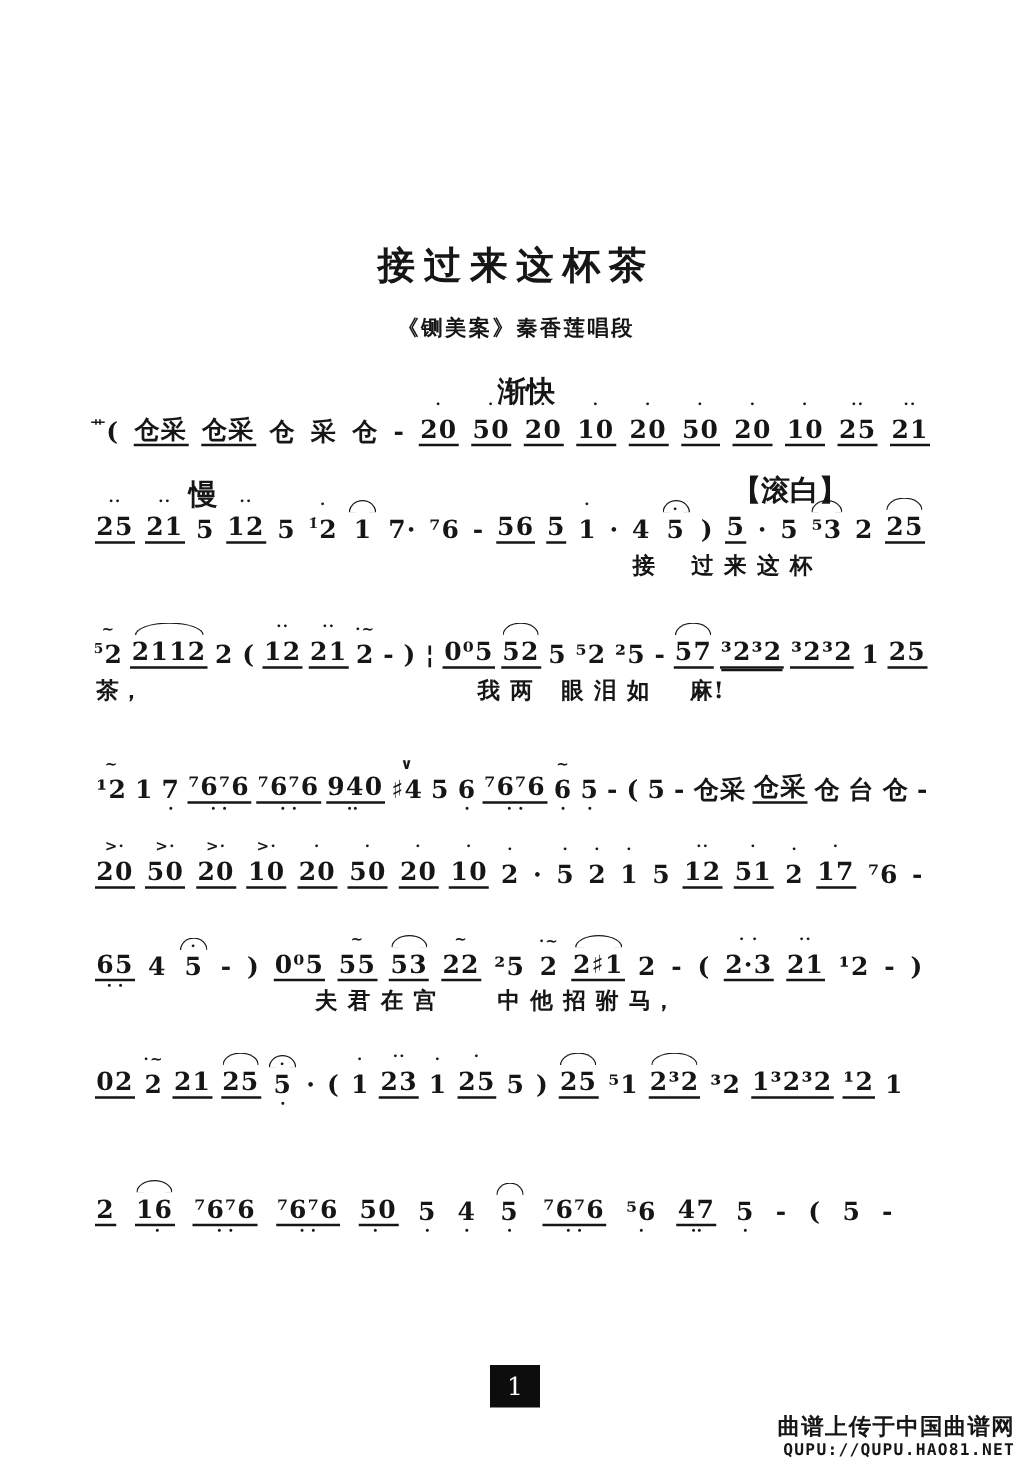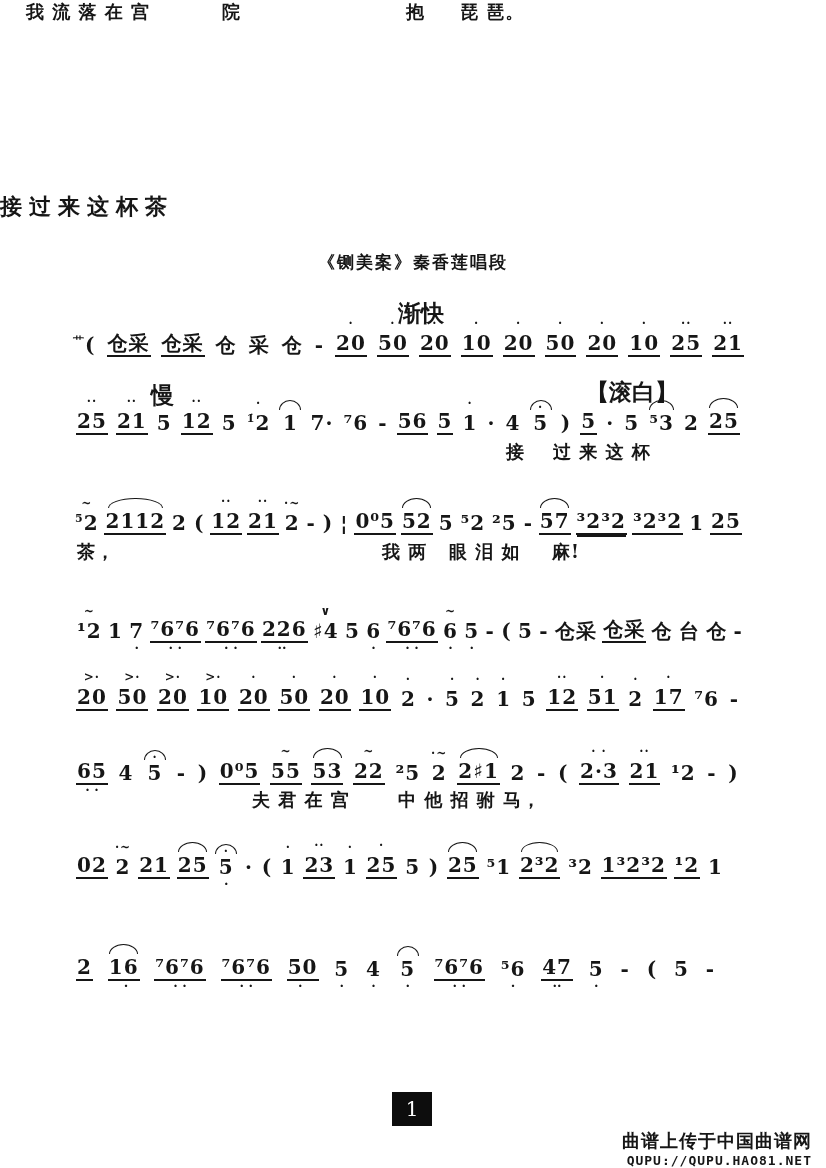--- a/index.html
+++ b/index.html
@@ -1,22 +1,22 @@
 <!DOCTYPE html>
 <html><head>
 <meta charset="utf-8">
 <style>
   html,body{margin:0;padding:0;}
   body{
     width:826px;height:1168px;position:relative;background:#fff;color:#161616;
     font-family:"DejaVu Sans",sans-serif;overflow:hidden;
   }
   .page-title{
-    position:absolute;top:192px;left:0;width:100%;
-    font-family:"DejaVu Serif",serif;font-weight:bold;font-size:22px;letter-spacing:7px;
+    position:absolute;top:192px;left:0;width:100%;text-align:center;
+    font-family:"DejaVu Serif",serif;font-weight:bold;font-size:30px;letter-spacing:7px;
   }
   .subtitle{
     position:absolute;top:251px;left:0;width:100%;text-align:center;
     font-family:"DejaVu Serif",serif;font-weight:bold;font-size:17px;letter-spacing:2px;
   }
   .lbl{position:absolute;font-family:"DejaVu Serif",serif;font-weight:bold;font-size:23px;}
   .lbl-accel{left:398px;top:298px;}
   .lbl-slow{left:151px;top:380px;}
   .lbl-gunbai{left:586px;top:377px;}
 
@@ -428,21 +428,21 @@
         <span class="main">⁷6⁷6</span>
         <span class="below">· ·</span>
       </span>
       <span class="tok u1">
         <span class="above"></span>
         <span class="main">⁷6⁷6</span>
         <span class="below">· ·</span>
       </span>
       <span class="tok u1">
         <span class="above"></span>
-        <span class="main">226</span>
+        <span class="main">940</span>
         <span class="below">·· </span>
       </span>
       <span class="tok">
         <span class="above">  ∨</span>
         <span class="main">♯4</span>
         <span class="below"></span>
       </span>
       <span class="tok">
         <span class="above"></span>
         <span class="main">5</span>
@@ -837,26 +837,20 @@
       <span class="tok u1">
         <span class="above"></span>
         <span class="main">¹2</span>
         <span class="below"></span>
       </span>
       <span class="tok">
         <span class="above"></span>
         <span class="main">1</span>
         <span class="below"></span>
       </span>
-    </div>
-    <div class="lyrics-row lyr-6">
-      <span class="lyric" style="left: 26px;">我 流 落 在 宫</span>
-      <span class="lyric" style="left: 222px;">院</span>
-      <span class="lyric" style="left: 406px;">抱</span>
-      <span class="lyric" style="left: 460px;">琵 琶。</span>
     </div>
     <div class="score-line line-7">
       <span class="tok u1">
         <span class="above"></span>
         <span class="main">2</span>
         <span class="below"></span>
       </span>
       <span class="tok u1">
         <span class="above">
           <span class="arc"></span>

